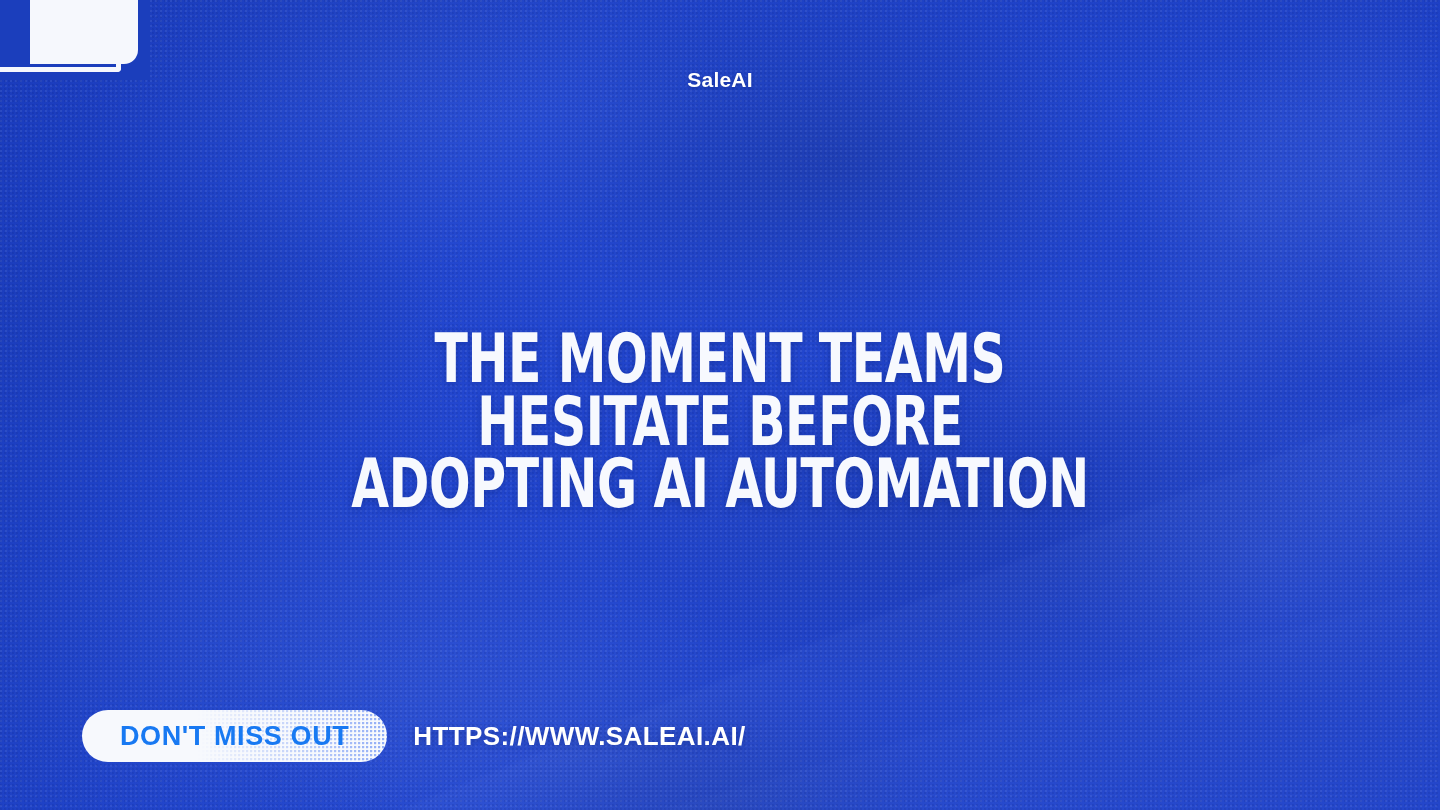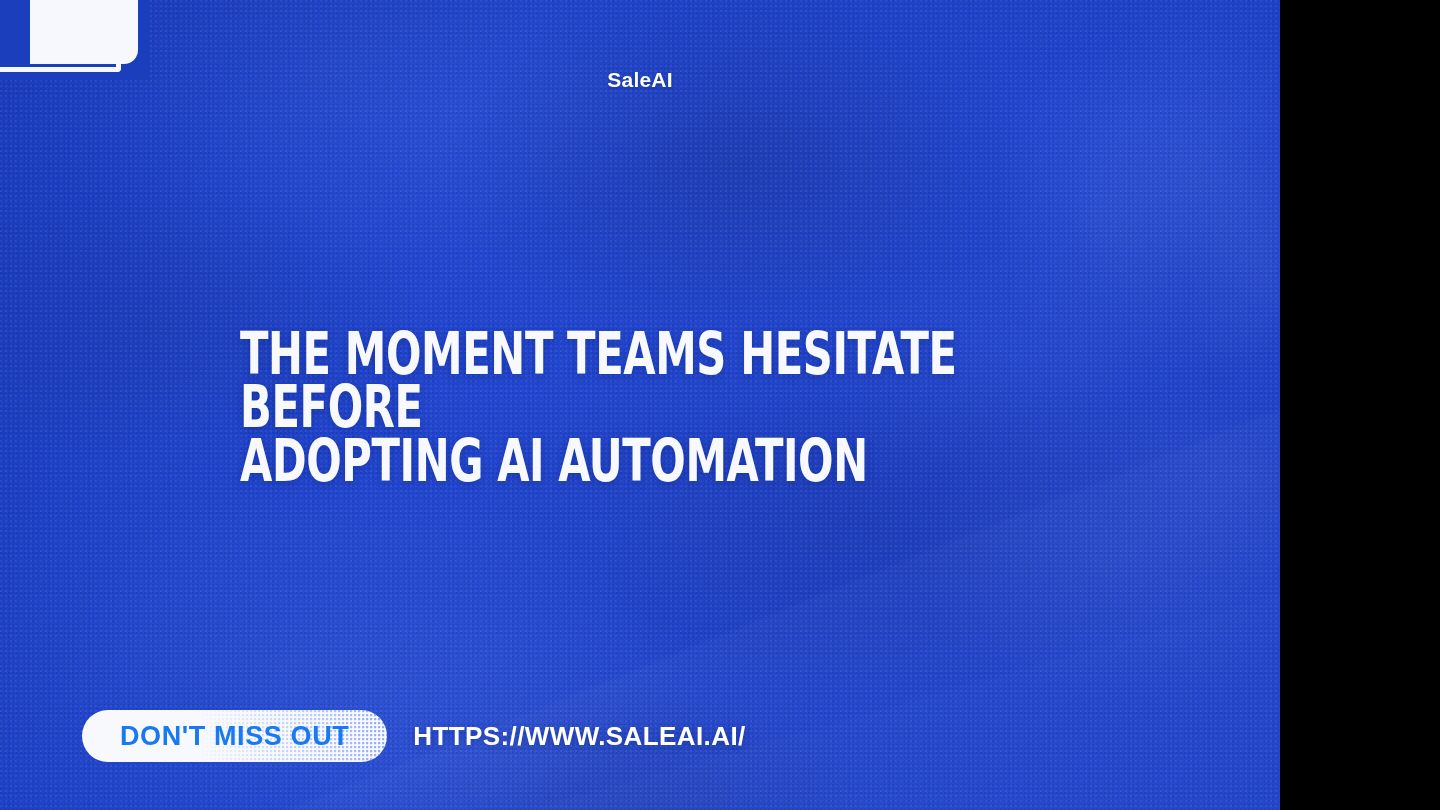--- a/index.html
+++ b/index.html
@@ -7,21 +7,21 @@
 
   html, body {
     width:1440px; height:810px;
     overflow:hidden;
     background:#000;
     font-family:"Liberation Sans", sans-serif;
   }
 
   .card {
     position:relative;
-    width:1280px; height:810px;
+    width:1440px; height:810px;
     overflow:hidden;
     background:#ec4899;
   }
 
   
   .photo {
     position:absolute; inset:0;
     background:
       
       radial-gradient(ellipse 480px 300px at 27% 8%, rgba(255,255,255,.16), rgba(255,255,255,0) 70%),
@@ -135,24 +135,25 @@
     letter-spacing:.2px;
     text-shadow:0 1px 3px rgba(10,30,110,.45);
   }
 
   
   .headline {
     position:absolute;
     left:50%; top:328px;
     transform:translateX(-50%);
     width:1000px;
+    text-align:center;
     color:#F7F9FE;
     font-family:"Liberation Sans Narrow","DejaVu Sans Condensed","Liberation Sans", sans-serif;
     font-weight:bold;
-    font-size:58px;
+    font-size:68px;
     line-height:.92;
     letter-spacing:-.5px;
     text-transform:uppercase;
     transform-origin:center top;
     text-shadow:0 2px 10px rgba(10,30,110,.35);
   }
   .headline .line {
     display:block;
     transform:scaleX(.80);
   }

